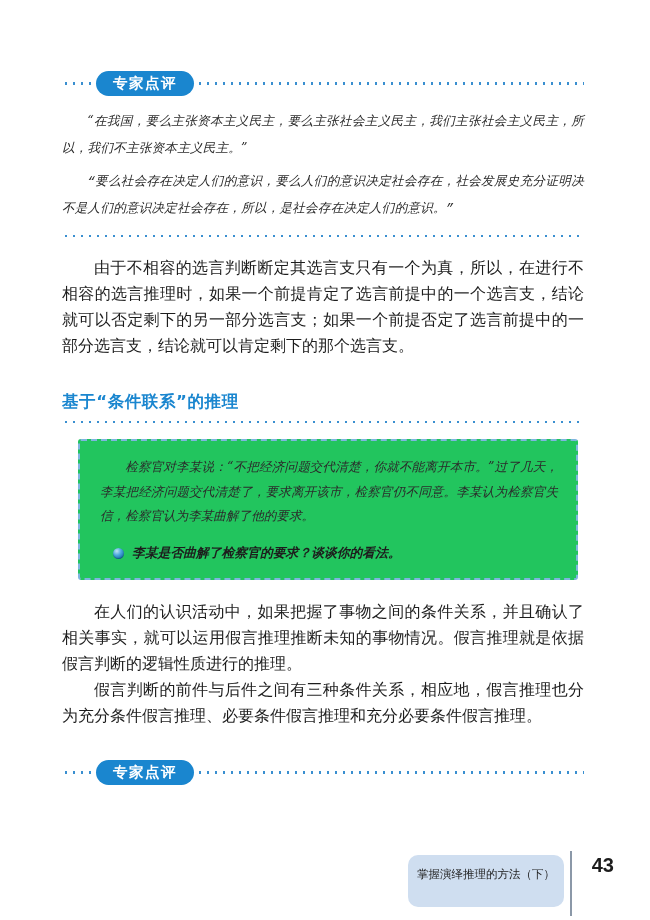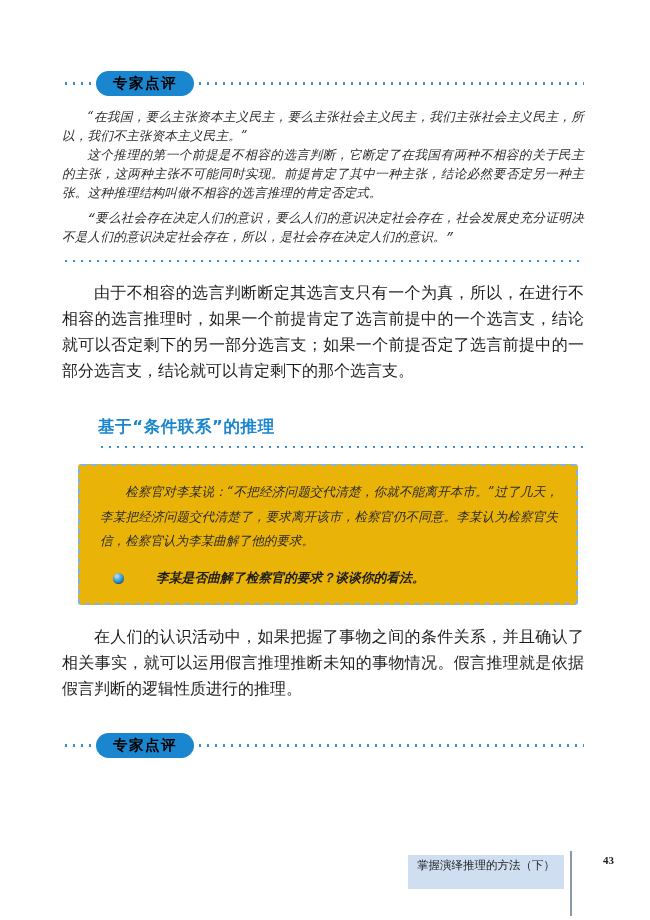--- a/index.html
+++ b/index.html
@@ -42,21 +42,21 @@
     height: 3px;
     background-image: radial-gradient(circle, #3a8fd0 1.2px, rgba(0,0,0,0) 1.3px);
     background-size: 8px 3px;
     background-repeat: repeat-x;
     background-position: left center;
     flex: none;
   }
   .expert-pill {
     flex: none;
     background: #1a86cf;
-    color: #000000;
+    color: #ffffff;
     border-radius: 13px;
     height: 25px;
     line-height: 25px;
     padding: 0 17px;
     font-family: "DejaVu Sans", "Liberation Sans", sans-serif;
     font-weight: bold;
     font-size: 14.5px;
     letter-spacing: 1.5px;
     white-space: nowrap;
   }
@@ -68,21 +68,21 @@
     background-size: 8px 3px;
     background-repeat: repeat-x;
     background-position: left center;
   }
 
   
   .commentary {
     font-family: "DejaVu Serif", "Liberation Serif", serif;
     font-style: italic;
     font-size: 12.6px;
-    line-height: 19px;
+    line-height: 27px;
     color: #2b2b2b;
     text-align: justify;
     text-justify: inter-character;
     letter-spacing: 0.2px;
   }
   .commentary p {
     margin: 0;
     text-indent: 2em;
   }
 
@@ -115,42 +115,41 @@
     font-weight: bold;
     font-size: 16.5px;
     color: #1a86cf;
     letter-spacing: 0.6px;
     margin: 0;
   }
 
   
   .case-box {
     border: 2px dashed #7fb5e0;
-    background: #eab308;
+    background: #22c55e;
     border-radius: 3px;
     padding: 14px 18px 14px 20px;
     box-sizing: border-box;
   }
   .case-box .case-text {
     font-family: "DejaVu Serif", "Liberation Serif", serif;
     font-style: italic;
     font-size: 12.6px;
     line-height: 24.5px;
     color: #2b2b2b;
     text-align: justify;
     text-justify: inter-character;
     margin: 0;
     text-indent: 2em;
   }
   .case-question {
     display: flex;
     align-items: flex-start;
     margin-top: 13px;
     padding-left: 13px;
-    gap: 24px;
   }
   .bullet-orb {
     flex: none;
     width: 11px;
     height: 11px;
     border-radius: 50%;
     margin-top: 6px;
     margin-right: 8px;
     background:
       radial-gradient(circle at 35% 28%, #bfe4f5 0%, #4aa8dc 40%, #176fa8 78%, #0d4f79 100%);
@@ -176,84 +175,85 @@
   .footer-label {
     position: absolute;
     right: 86px;
     top: 0;
     height: 34px;
     line-height: 21px;
     background: #cfdef0;
     color: #1d1d1d;
     font-family: "DejaVu Sans", "Liberation Sans", sans-serif;
     font-size: 11.5px;
-    padding: 0 9px;
+    padding: 9px 9px;
     white-space: nowrap;
+    border-radius: 10px;
   }
   .footer-divider {
     position: absolute;
     right: 78px;
     top: -4px;
     width: 2px;
     height: 65px;
     background: #8b98a8;
   }
   .footer-pageno {
     position: absolute;
     right: 36px;
     top: -1px;
-    font-family: Liberation Serif, serif;
-    font-weight: bold;
-    font-size: 11px;
+    font-family: Liberation Sans, sans-serif;
+    font-weight: bold;
+    font-size: 20px;
     color: #1d1d1d;
   }
 </style>
 </head>
 <body>
 
 <div class="page">
 
   <div class="content">
 
     <div style="margin-top:70px;">
 
       <div class="expert-header">
         <span class="expert-dots-left"></span>
         <span class="expert-pill">专家点评</span>
         <span class="expert-dots-right"></span>
       </div>
 
       <div class="commentary" style="margin-top:11px;">
         <p>“在我国，要么主张资本主义民主，要么主张社会主义民主，我们主张社会主义民主，所以，我们不主张资本主义民主。”</p>
-        <p>这个推理的第一个前提是不相容的选言判断，它断定了在我国有两种不相容的关于民主的主张，这两种主张不可能同时实现。前提肯定了其中一种主张，结论必然要否定另一种主张。这种推理结构叫做不相容的选言推理的肯定否定式。</p>
         <p style="margin-top:8px;font-family:Liberation Mono, monospace;">“要么社会存在决定人们的意识，要么人们的意识决定社会存在，社会发展史充分证明决不是人们的意识决定社会存在，所以，是社会存在决定人们的意识。”</p>
       </div>
 
       <div class="dotted-rule" style="margin-top:11px;"></div>
     </div>
 
     <div class="body-text" style="margin-top:17px;">
       <p>由于不相容的选言判断断定其选言支只有一个为真，所以，在进行不相容的选言推理时，如果一个前提肯定了选言前提中的一个选言支，结论就可以否定剩下的另一部分选言支；如果一个前提否定了选言前提中的一部分选言支，结论就可以肯定剩下的那个选言支。</p>
     </div>
 
-    <div style="margin-top:32px;margin-left:36px;">
+    <div style="margin-top:32px;">
       <h2 class="section-heading">基于“条件联系”的推理</h2>
       <div class="dotted-rule" style="margin-top:7px;"></div>
     </div>
 
     <div class="case-box" style="margin-top:15px; margin-left:16px; width:500px;">
       <p class="case-text">检察官对李某说：“不把经济问题交代清楚，你就不能离开本市。”过了几天，李某把经济问题交代清楚了，要求离开该市，检察官仍不同意。李某认为检察官失信，检察官认为李某曲解了他的要求。</p>
       <div class="case-question">
         <span class="bullet-orb"></span>
         <span class="case-question-text">李某是否曲解了检察官的要求？谈谈你的看法。</span>
       </div>
     </div>
 
     <div class="body-text" style="margin-top:19px;">
       <p>在人们的认识活动中，如果把握了事物之间的条件关系，并且确认了相关事实，就可以运用假言推理推断未知的事物情况。假言推理就是依据假言判断的逻辑性质进行的推理。</p>
+      <p>假言判断的前件与后件之间有三种条件关系，相应地，假言推理也分为充分条件假言推理、必要条件假言推理和充分必要条件假言推理。</p>
     </div>
 
     <div style="margin-top:31px;">
 
       <div class="expert-header">
         <span class="expert-dots-left"></span>
         <span class="expert-pill">专家点评</span>
         <span class="expert-dots-right"></span>
       </div>
 

